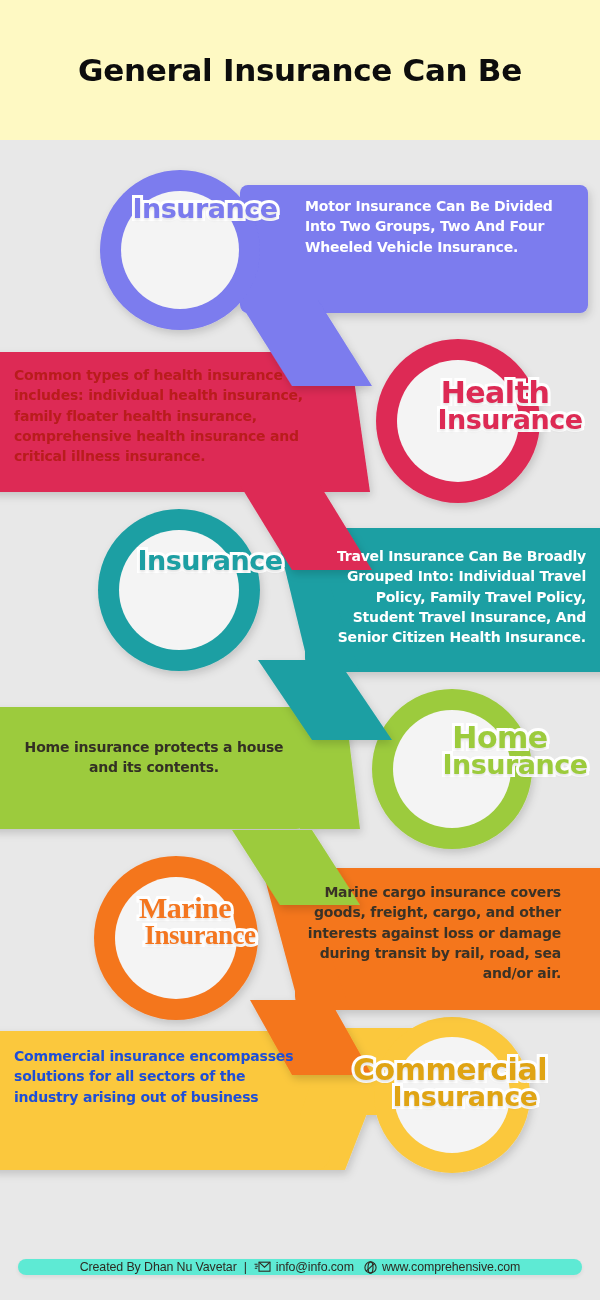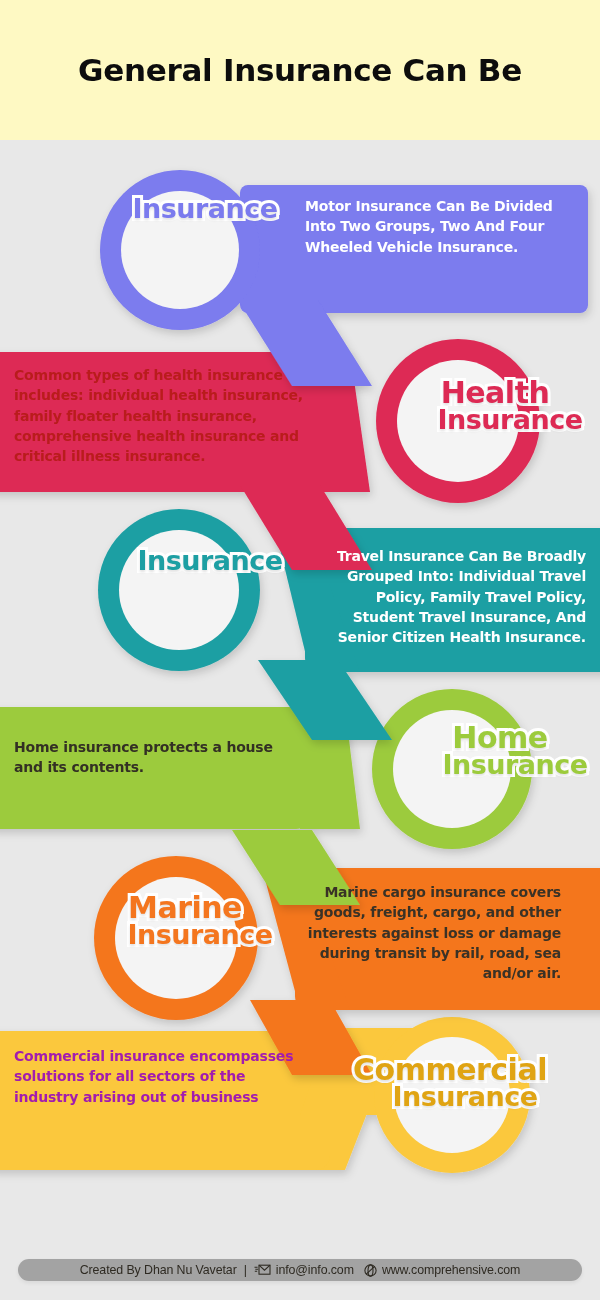--- a/index.html
+++ b/index.html
@@ -41,23 +41,23 @@
     position:absolute;
     font-family:"DejaVu Sans", sans-serif;
     font-weight:bold;
     font-size:14px;
     line-height:1.45;
     letter-spacing:-0.2px;
   }
   .bt-motor      { left:305px; top:196px; width:268px; color:#ffffff; text-align:left; }
   .bt-health     { left:14px;  top:365px; width:300px; color:#b91c1c; text-align:left; }
   .bt-travel     { left:322px; top:538px; width:264px; color:#ffffff; text-align:right;margin-top:8px; }
-  .bt-home       { left:14px;  top:737px; width:280px; color:#333024; text-align:left; }
+  .bt-home       { left:14px;  top:737px; width:280px; color:#333024; text-align:center; }
   .bt-marine     { left:289px; top:882px; width:272px; color:#3a3226; text-align:right; }
-  .bt-commercial { left:14px;  top:1046px;width:296px; color:#a21caf; text-align:left; }
+  .bt-commercial { left:14px;  top:1046px;width:296px; color:#1d4ed8; text-align:left; }
 
   
   .circlelabel {
     position:absolute;
     font-family:"DejaVu Sans", sans-serif;
     font-weight:bold;
     text-align:center;
     line-height:0.98;
     white-space:nowrap;
     letter-spacing:-0.5px;
@@ -66,27 +66,27 @@
     text-shadow:0 2px 3px rgba(0,0,0,0.13);
   }
   .cl-row { display:block; }
   .cl-big  { font-size:30px; }
   .cl-small{ font-size:27px;padding-left:30px; }
 
   .cl-motor      { left:0px;   top:196px; width:380px; color:#7b7bee; }
   .cl-health     { left:330px; top:378px; width:330px; color:#dd2a54; }
   .cl-travel     { left:30px;  top:548px; width:330px; color:#1d9fa3; }
   .cl-home       { left:340px; top:723px; width:320px; color:#9ccb3c; }
-  .cl-marine     { left:10px;  top:893px; width:350px; color:#f4761f; }
+  .cl-marine     { left:10px;  top:893px; width:350px; color:#f4761f;font-family:Liberation Serif, serif; }
   .cl-commercial { left:280px; top:1055px;width:340px; color:#e0a413; }
 
   
   .footer-bar {
-    position:absolute; left:18px; top:1259px; width:564px; height:22px;
-    background:#a3a3a3; border-radius:17px;
+    position:absolute; left:18px; top:1259px; width:564px; height:16px;
+    background:#5eead4; border-radius:17px;
     display:flex; align-items:center; justify-content:center;
     box-shadow:0 2px 4px rgba(0,0,0,0.07);
   }
   .footer-inner {
     display:flex; align-items:center; gap:5px;
     font-family:"Liberation Sans", sans-serif;
     font-size:12.4px; color:#2e2a22; letter-spacing:-0.1px;
   }
   .footer-inner .sep { padding:0 2px; color:#2e2a22; }
   .fi-icon { display:inline-flex; align-items:center; }

